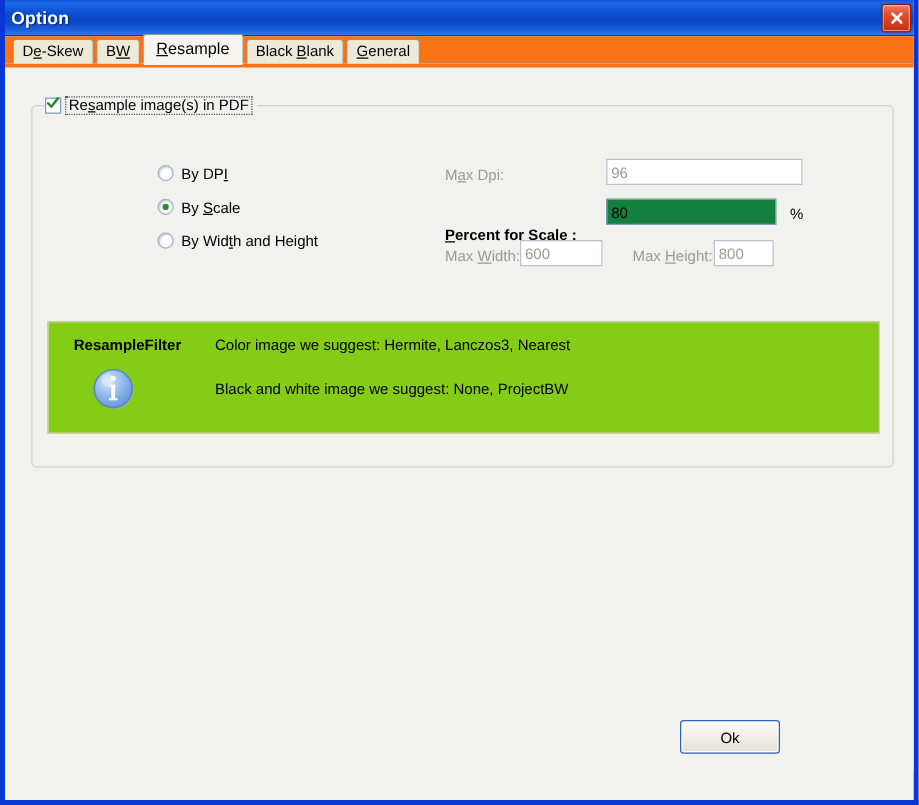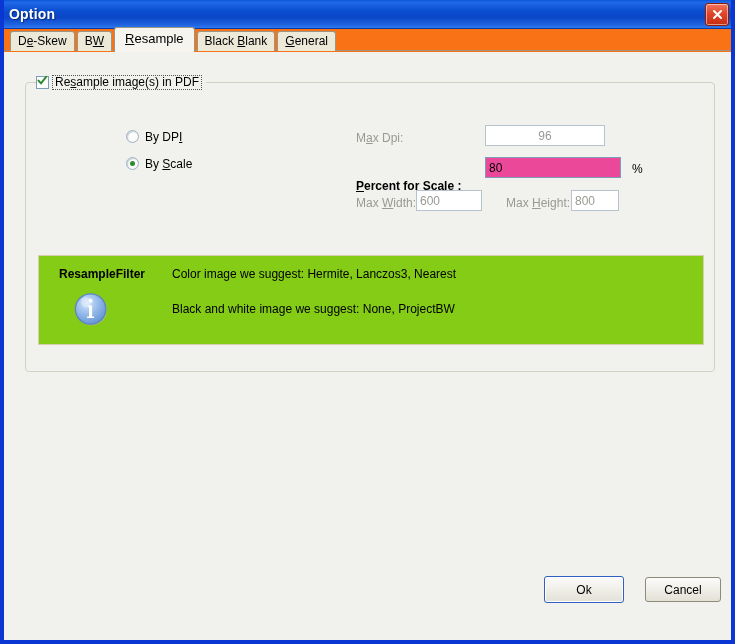--- a/index.html
+++ b/index.html
@@ -109,21 +109,21 @@
     height: 2px;
     background: #f5f4ef;
   }
   .tab u { text-decoration: underline; }
   
   .tabpanel {
     position: relative;
     background: #f1f1ee;
     height: 566px;
     box-sizing: border-box;
-    border-top: 1px solid #f97316;
+    border-top: 3px solid #f97316;
     padding: 16px;
   }
   
   .groupbox {
     position: absolute;
     left: 21px;
     top: 30px;
     width: 690px;
     height: 290px;
     box-sizing: border-box;
@@ -204,21 +204,21 @@
     line-height: 14px;
     white-space: nowrap;
     margin-left: 20px;
   }
   .fld-label u { text-decoration: underline; }
   .fld-label.disabled { color: #9a9a93; }
   .textbox {
     position: absolute;
     box-sizing: border-box;
     height: 21px;
-    background: #ec4899;
+    background: #15803d;
     border: 1px solid #7f9db9;
     font-family: "Liberation Sans", sans-serif;
     font-size: 12px;
     line-height: 19px;
     padding: 0 3px;
     color: #000000;
     cursor: text;
   }
   .textbox.disabled {
     color: #9a9a93;
@@ -376,26 +376,30 @@
         <div class="radio-row">
           <span class="radio-mark"></span>
           <span class="radio-text"><span>By DP</span><u>I</u><span></span></span>
         </div>
         <div class="radio-row">
           <span class="radio-mark">
               <span class="dot"></span>
             </span>
           <span class="radio-text"><span>By </span><u>S</u><span>cale</span></span>
         </div>
+        <div class="radio-row">
+          <span class="radio-mark"></span>
+          <span class="radio-text"><span>By Wid</span><u>t</u><span>h and Height</span></span>
+        </div>
       </div>
 
       <div class="fields">
 
         <span class="fld-label disabled" style="left:310px; top:48px;"><span>M</span><u>a</u><span>x Dpi:</span></span>
-        <input class="textbox disabled" style="left: 459px; top: 42px; width: 120px; text-align: center;" disabled="" value="96">
+        <input class="textbox disabled" style="left: 459px; top: 42px; width: 157px;" disabled="" value="96">
 
         <span class="fld-label" style="left:310px; top:96px;font-weight:bold;"><span></span><u>P</u><span>ercent for Scale :</span></span>
         <input class="textbox" style="left: 459px; top: 74px; width: 136px;" value="80">
         <span class="pct" style="left:606px; top:79px;">%</span>
 
         <span class="fld-label disabled" style="left:310px; top:113px;"><span>Max </span><u>W</u><span>idth:</span></span>
         <input class="textbox disabled" style="left: 390px; top: 107px; width: 66px;" disabled="" value="600">
 
         <span class="fld-label disabled" style="left:460px; top:113px;"><span>Max </span><u>H</u><span>eight:</span></span>
         <input class="textbox disabled" style="left: 545px; top: 107px; width: 48px;" disabled="" value="800">
@@ -430,17 +434,16 @@
           </svg>
         </span>
         <span class="info-line l1">Color image we suggest: Hermite, Lanczos3, Nearest</span>
         <span class="info-line l2">Black and white image we suggest: None, ProjectBW</span>
       </div>
 
     </div>
 
     <div class="btnbar">
       <div class="btn default btn-ok">Ok</div>
-      <div class="btn btn-cancel">Cancel</div>
     </div>
 
   </div>
 </div>
 
 </body></html>

